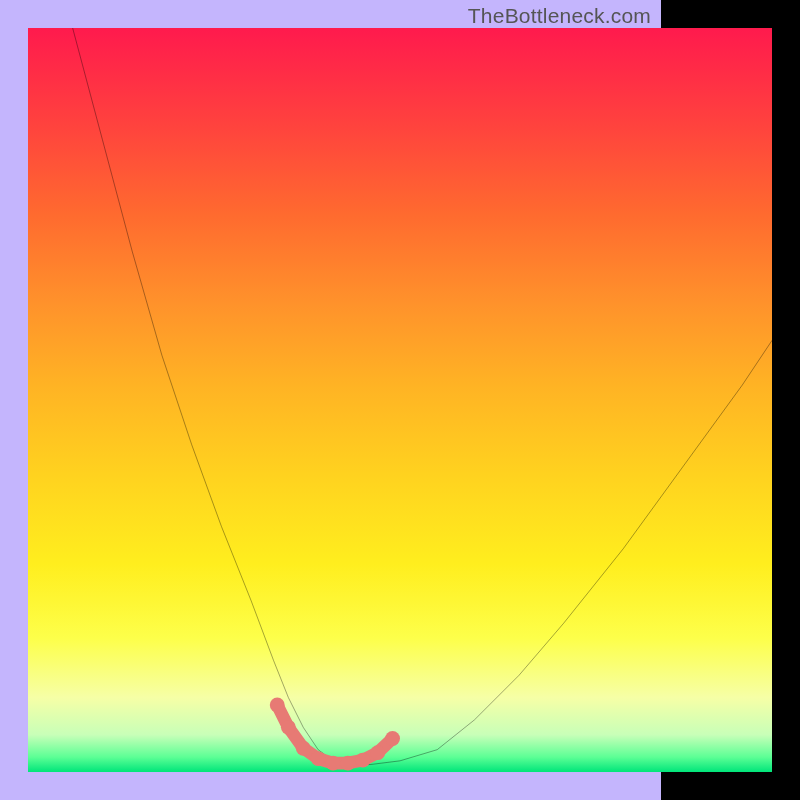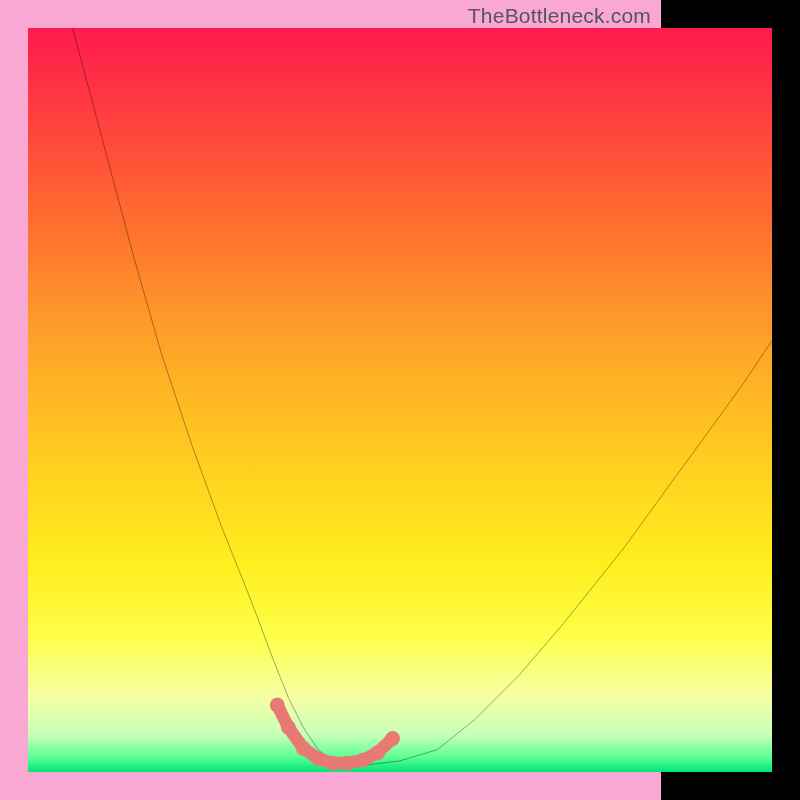--- a/index.html
+++ b/index.html
@@ -8,21 +8,21 @@
     width: 800px;
     height: 800px;
     overflow: hidden;
     background: #000;
     font-family: Arial, Helvetica, sans-serif;
   }
   .frame {
     position: relative;
     width: 661px;
     height: 800px;
-    background: #f9a8d4;
+    background: #c4b5fd;
   }
   .plot-area {
     position: absolute;
     left: 28px;
     top: 28px;
     width: 744px;
     height: 744px;
     overflow: hidden;
   }
   .gradient-bg {

